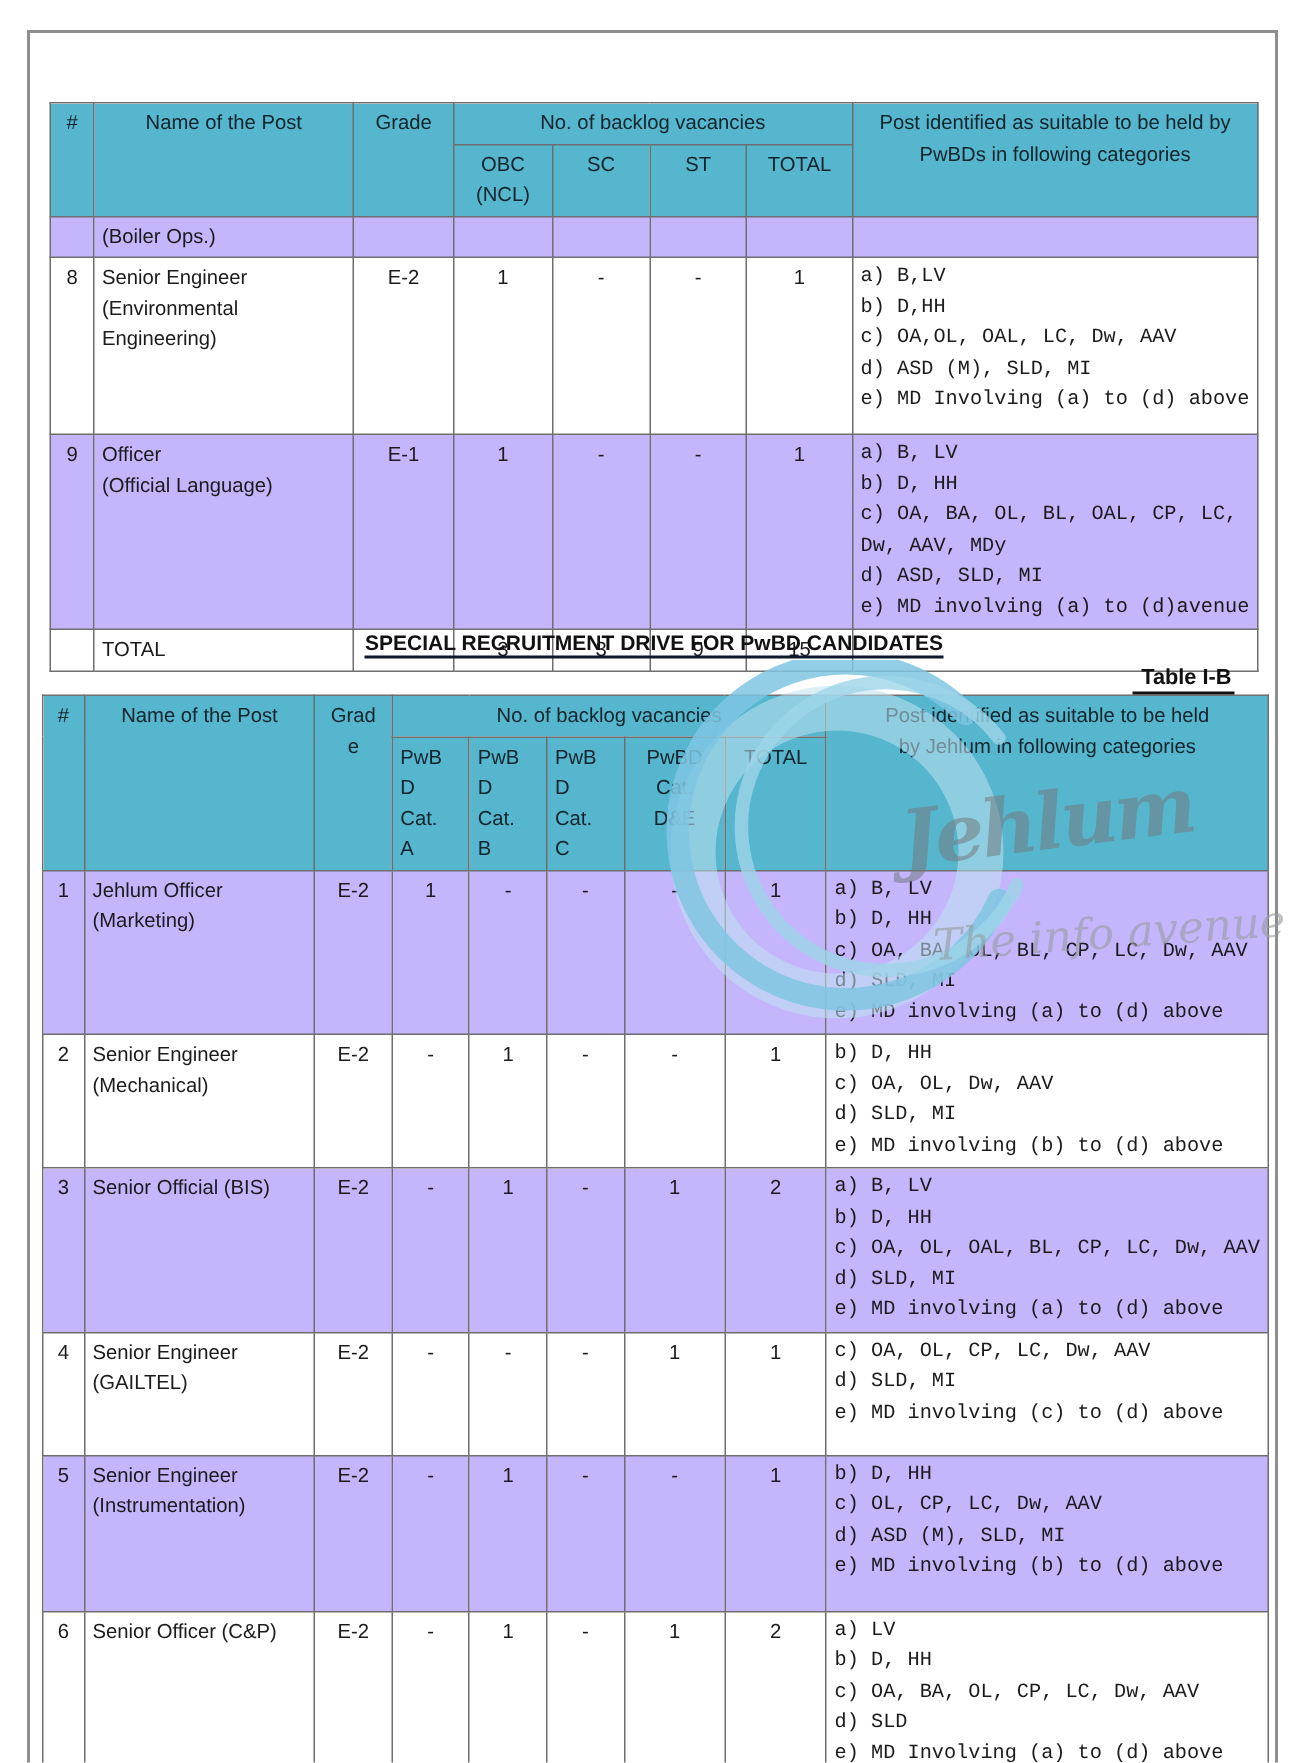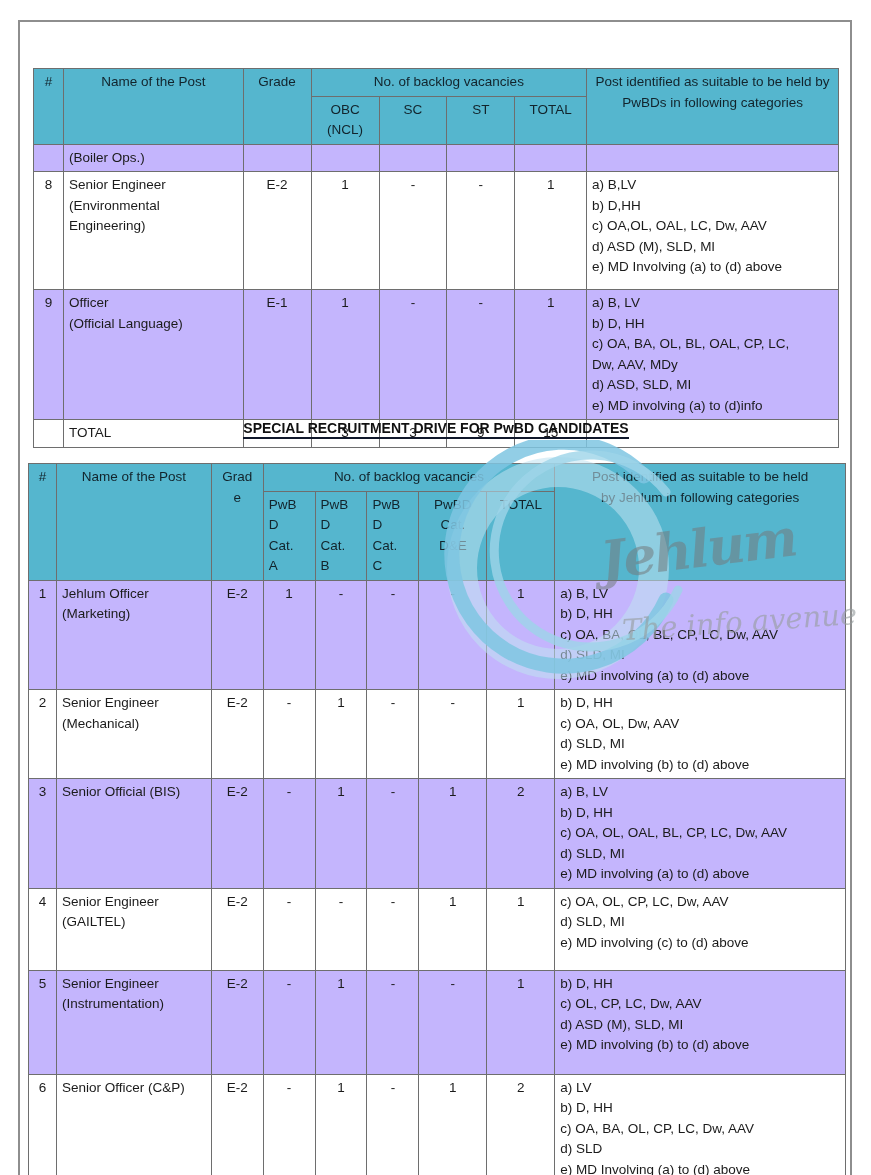--- a/index.html
+++ b/index.html
@@ -147,21 +147,21 @@
     border-bottom: 2px solid #111111;
     padding: 0 2px 1px 6px;
   }
   
   #table2-wrap {
     position: absolute;
     left: 28px;
     top: 463px;
     width: 818px;
   }
-  .cat-list div { white-space: nowrap; }
+  .cat-list div { white-space: nowrap; font-family: Liberation Mono, monospace; }
 </style>
 </head>
 <body>
 
 <div id="page">
 
   <div id="page-frame"></div>
 
   <div id="watermark">
     <svg class="swoosh" viewBox="0 0 440 260">
@@ -248,39 +248,42 @@
             <td class="cell-c">1</td>
             <td class="cell-c">-</td>
             <td class="cell-c">-</td>
             <td class="cell-c">1</td>
             <td class="cell-l cat-list">
               <div>a) B, LV</div>
               <div>b) D, HH</div>
               <div>c) OA, BA, OL, BL, OAL, CP, LC,</div>
               <div>Dw, AAV, MDy</div>
               <div>d) ASD, SLD, MI</div>
-              <div>e) MD involving (a) to (d)info</div>
+              <div>e) MD involving (a) to (d)avenue</div>
             </td>
           </tr>
           <tr class="row-plain" style="height: 24px;">
             <td class="idx"></td>
             <td class="cell-l bold">TOTAL</td>
             <td class="cell-c"></td>
             <td class="num">3</td>
             <td class="num">3</td>
             <td class="num">9</td>
             <td class="num">15</td>
             <td class="cell-l"></td>
           </tr>
         </tbody>
     </table>
   </div>
 
   <div id="drive-title">
     <span>SPECIAL RECRUITMENT DRIVE FOR PwBD CANDIDATES</span>
+  </div>
+  <div id="table-label">
+    <span>Table I-B</span>
   </div>
 
   <div id="table2-wrap">
     <table class="doc-table" id="table2">
       <colgroup>
         <col style="width:28px">
         <col style="width:155px">
         <col style="width:52px">
         <col style="width:52px">
         <col style="width:52px">

